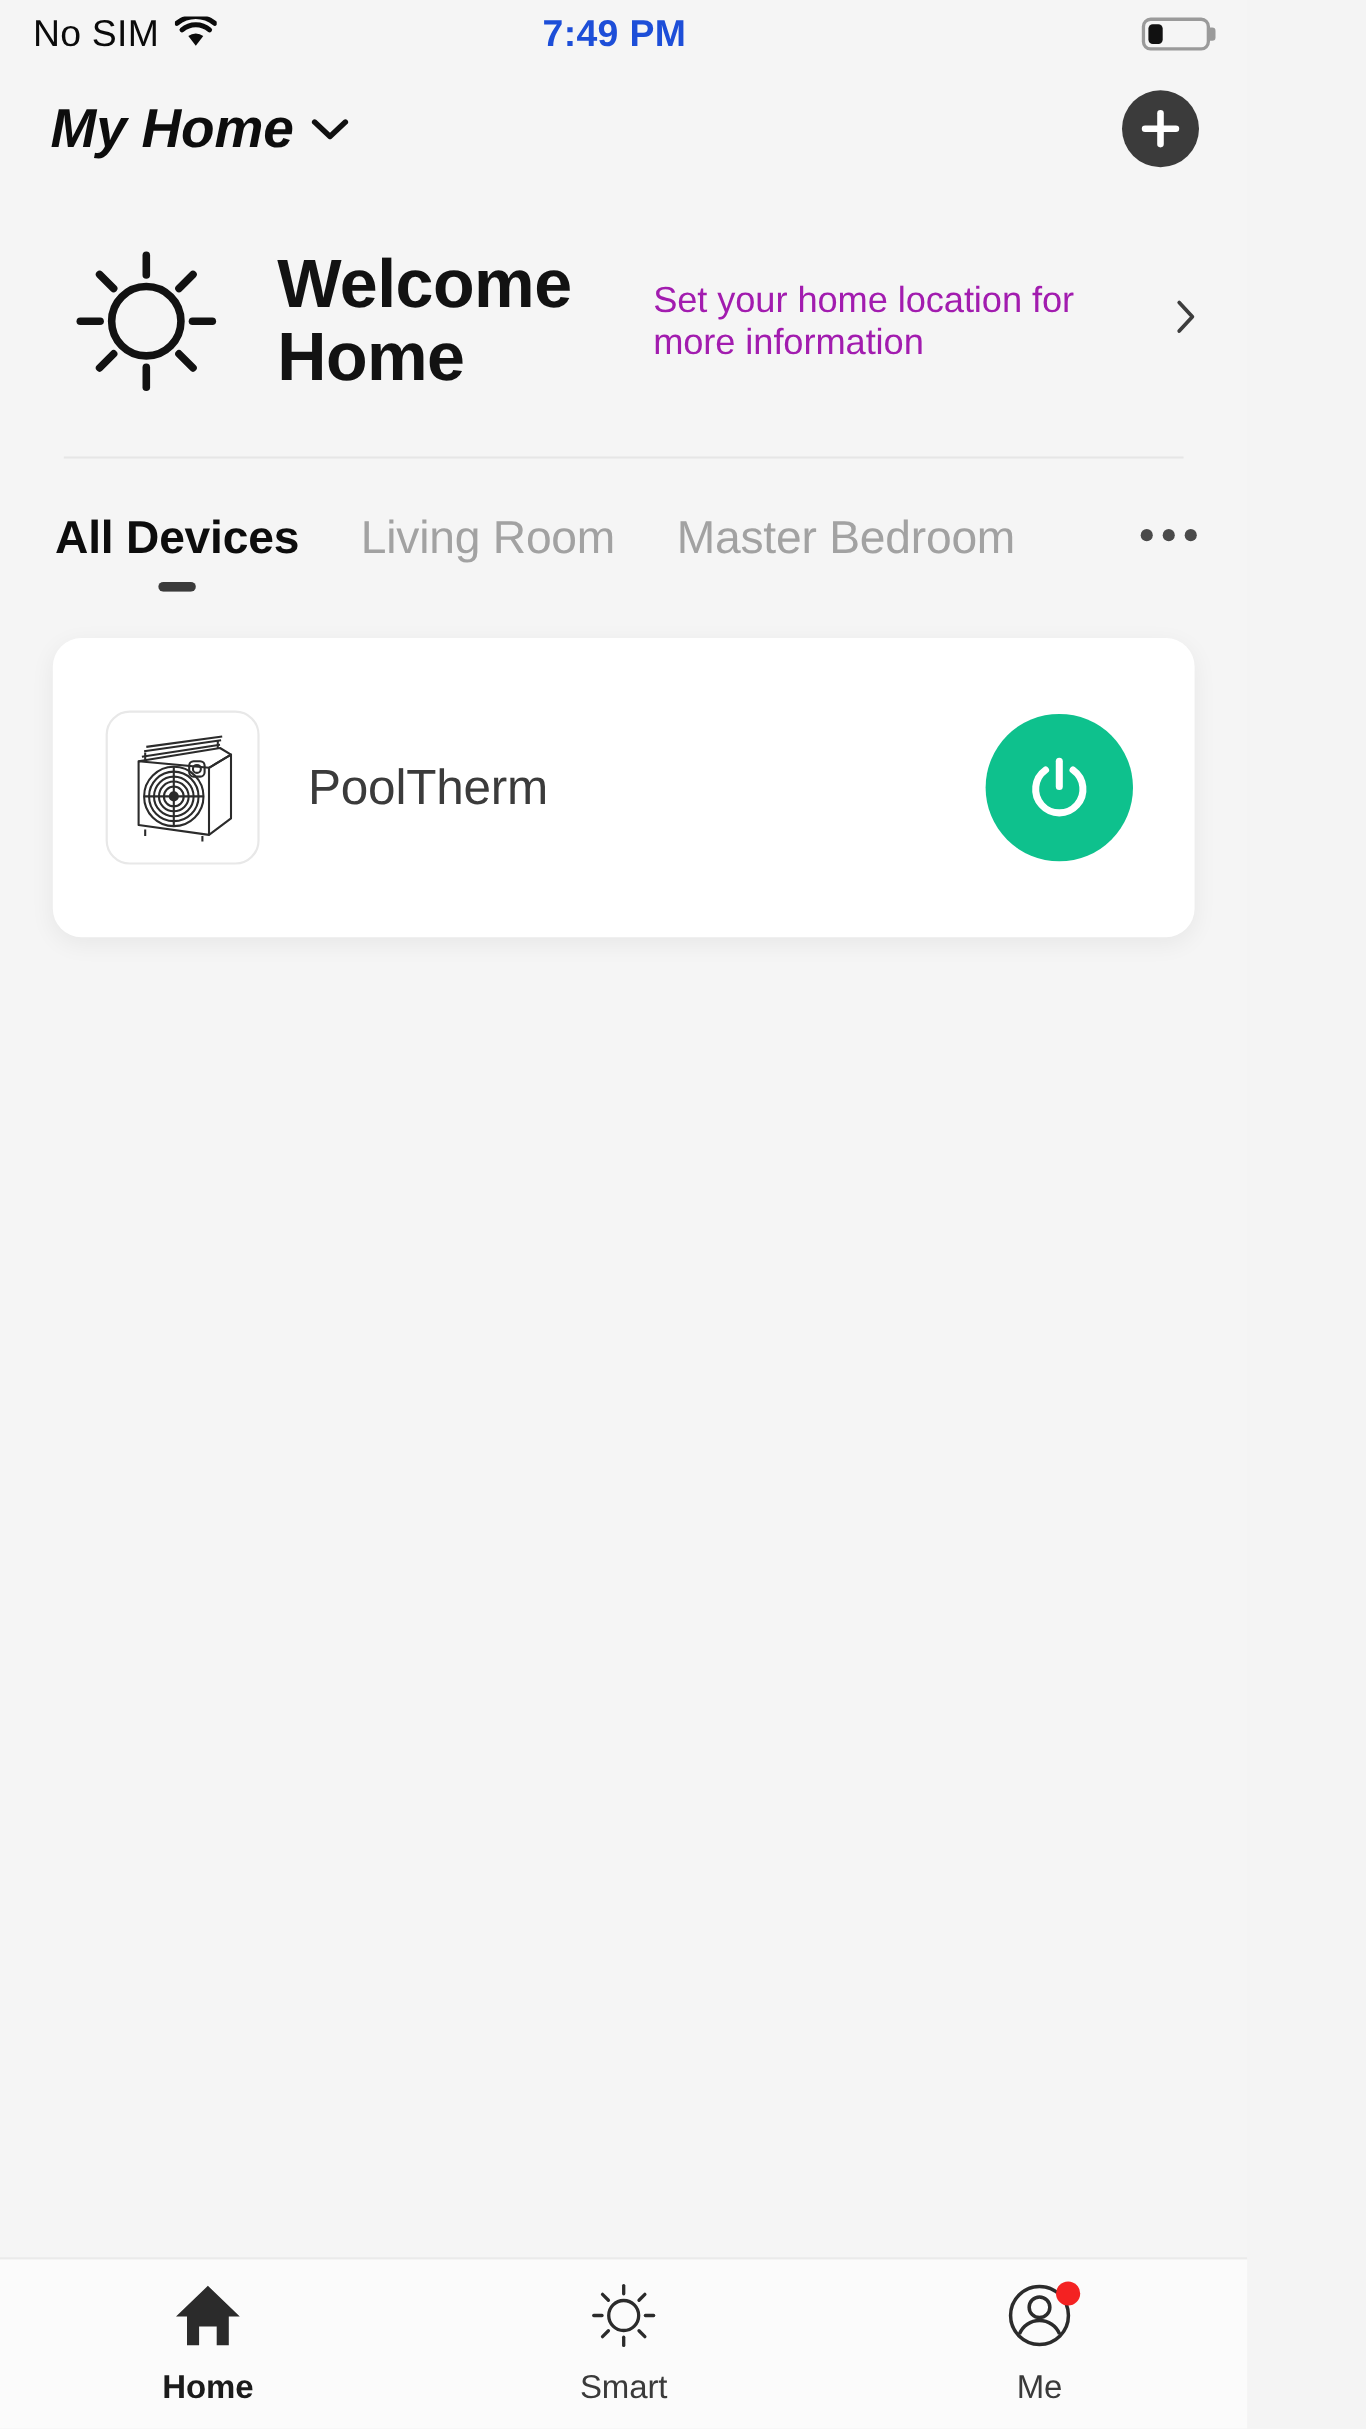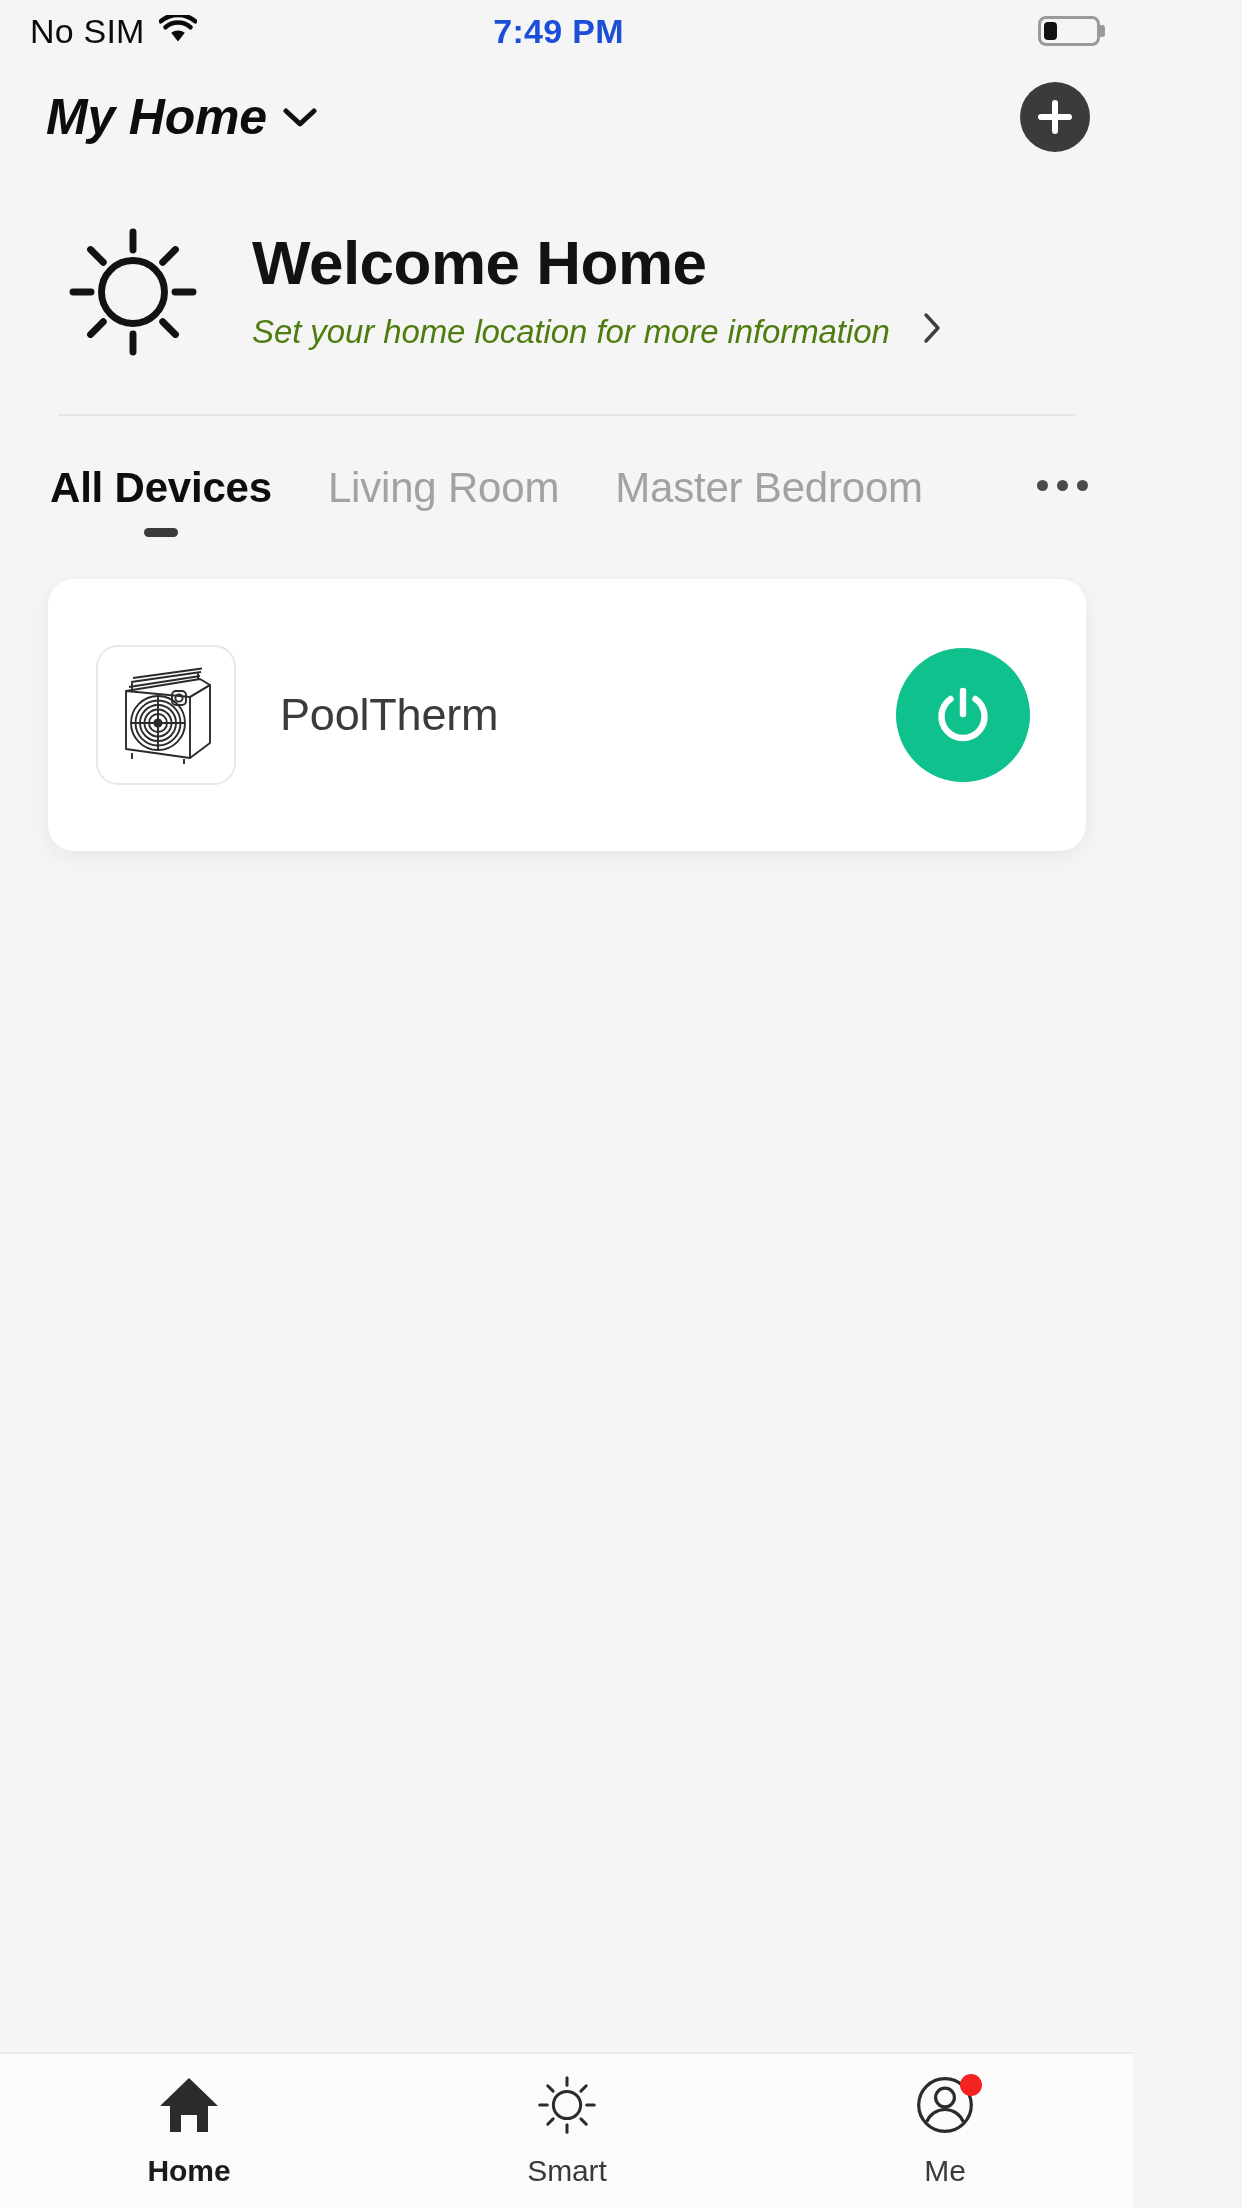--- a/index.html
+++ b/index.html
@@ -139,36 +139,35 @@
   .welcome {
     flex: 0 0 auto;
     display: flex;
     align-items: center;
     padding: 42px 46px 46px 58px;
     gap: 44px;
     background: #f5f5f5;
     cursor: pointer;
   }
   .sun-icon { flex: 0 0 auto; display: block; }
-  .welcome-text { display: flex; flex-direction: column; gap: 16px; }
+  .welcome-text { display: flex; flex-direction: row; gap: 16px; }
   .welcome-title {
     font-size: 62px;
     font-weight: 700;
     color: #121212;
     letter-spacing: -0.5px;
     line-height: 1.05;
   }
   .welcome-sub {
     display: flex;
     align-items: center;
     gap: 32px;
     font-size: 33px;
-    color: #4d7c0f;
+    color: #a21caf;
     letter-spacing: -0.1px;
-    font-style: italic;
   }
   .chevron-right { display: block; }
 
   
   .divider-wrap { padding: 0 58px; background: #f5f5f5; }
   .divider {
     height: 2px;
     background: #e6e6e6;
     width: 100%;
   }

